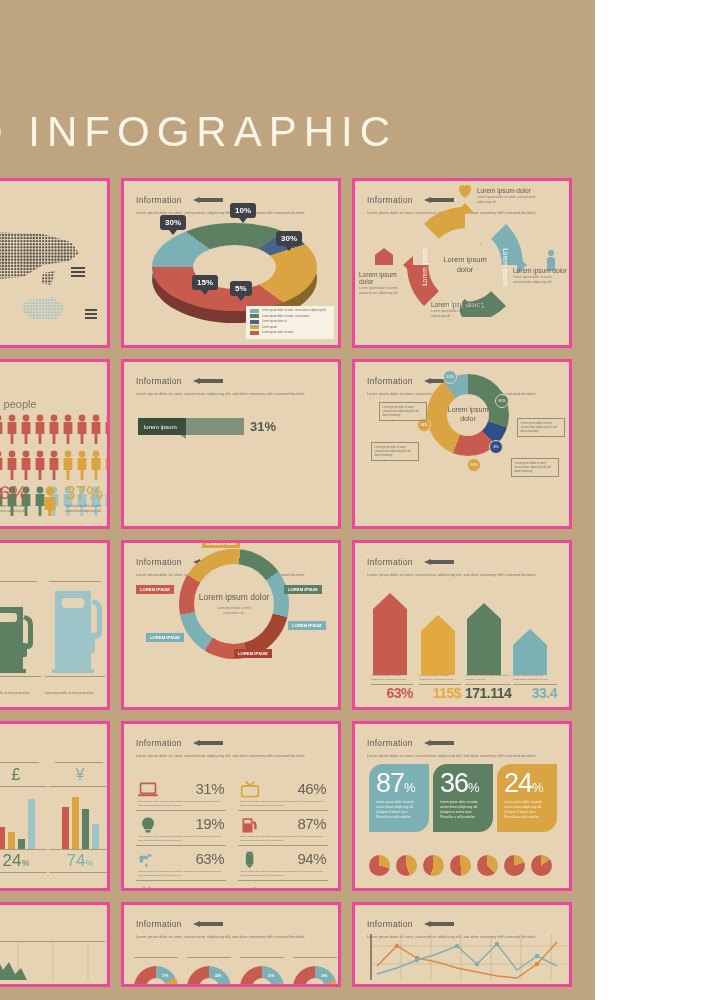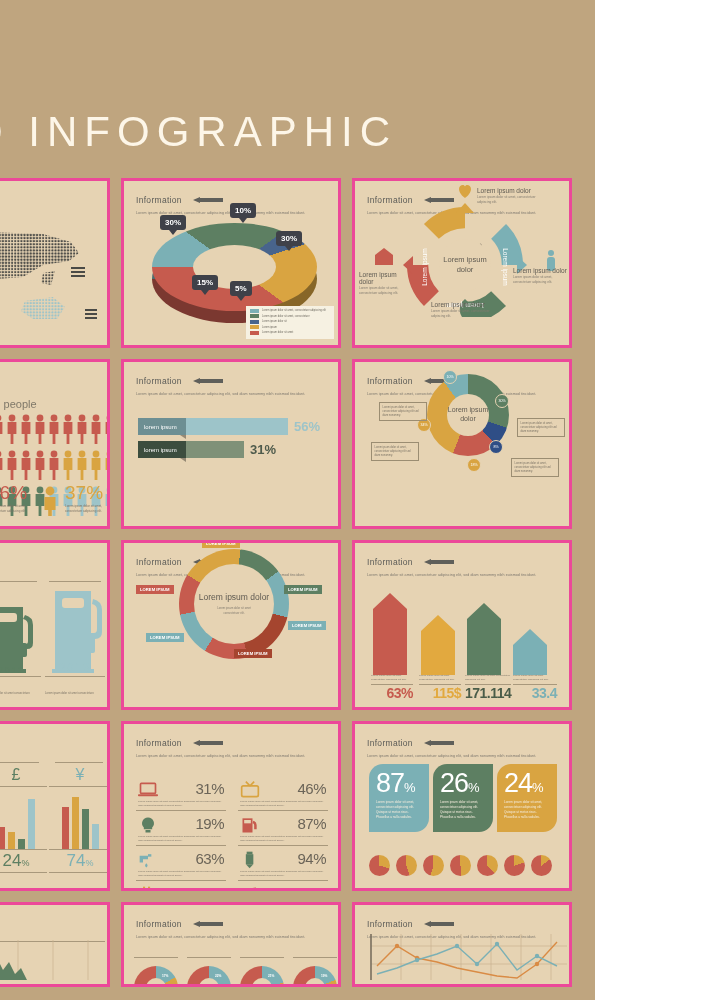--- a/index.html
+++ b/index.html
@@ -347,25 +347,20 @@
 
     <div class="panel">
       <div class="p-head">
         <span class="p-title">Information</span>
         <span class="arrow-ico"></span>
         <div class="p-sub">Lorem ipsum dolor sit amet, consectetuer adipiscing elit, sed diam nonummy nibh euismod tincidunt.</div>
       </div>
       <div class="body">
         <div class="hbars">
           <div class="hb-row">
-            <div class="hb-tag" style="background:#6d8f93">lorem ipsum</div>
-            <div class="hb-bar" style="background:#9dc4c9;width:102px"></div>
-            <div class="hb-val" style="color:#9dc4c9">56%</div>
-          </div>
-          <div class="hb-row">
             <div class="hb-tag" style="background:#3c4d3e">lorem ipsum</div>
             <div class="hb-bar" style="background:#7f9178;width:58px"></div>
             <div class="hb-val" style="color:#4f5b4c">31%</div>
           </div>
         </div>
       </div>
     </div>
 
     <div class="panel">
       <div class="p-head">
@@ -598,21 +593,21 @@
         <span class="arrow-ico"></span>
         <div class="p-sub">Lorem ipsum dolor sit amet, consectetuer adipiscing elit, sed diam nonummy nibh euismod tincidunt.</div>
       </div>
       <div class="body">
         <div style="position:absolute;left:14px;top:6px;display:flex;gap:4px">
           <div class="bp" style="background:#7bb0b5;border-radius:14px 0 14px 0">
             <div class="bp-num"><span>87</span><small>%</small></div>
             <div class="bp-sub">Lorem ipsum dolor sit amet, consectetuer adipiscing elit. Quisque ut metus risus. Phasellus a nulla sodales.</div>
           </div>
           <div class="bp" style="background:#5d7f62;border-radius:14px 0 14px 0">
-            <div class="bp-num"><span>26</span><small>%</small></div>
+            <div class="bp-num"><span>36</span><small>%</small></div>
             <div class="bp-sub">Lorem ipsum dolor sit amet, consectetuer adipiscing elit. Quisque ut metus risus. Phasellus a nulla sodales.</div>
           </div>
           <div class="bp" style="background:#d9a441;border-radius:14px 0 14px 0">
             <div class="bp-num"><span>24</span><small>%</small></div>
             <div class="bp-sub">Lorem ipsum dolor sit amet, consectetuer adipiscing elit. Quisque ut metus risus. Phasellus a nulla sodales.</div>
           </div>
         </div>
         <div class="minipies">
           <div class="mp" style="background:conic-gradient(#d9a441 0 30%, #c65b4e 0 100%)"></div>
           <div class="mp" style="background:conic-gradient(#d9a441 0 45%, #c65b4e 0 100%)"></div>

